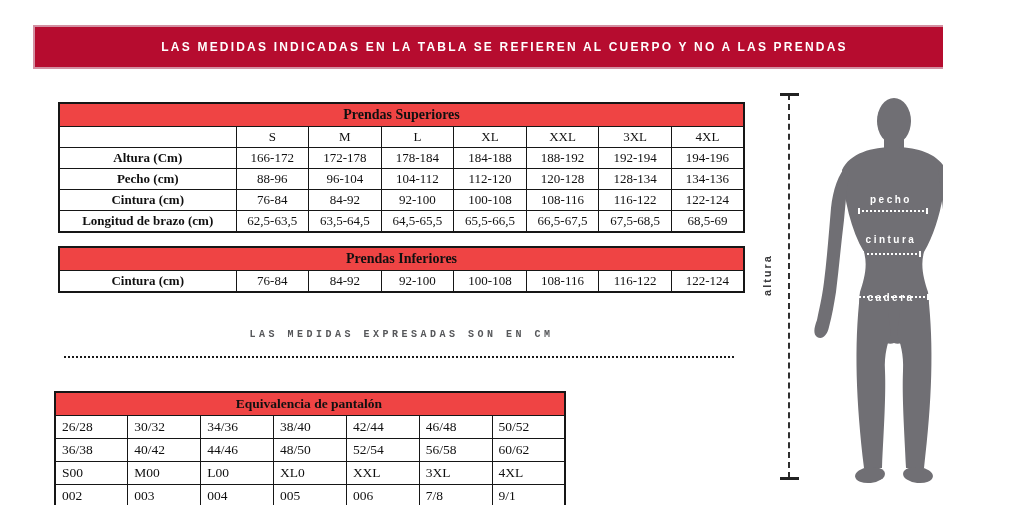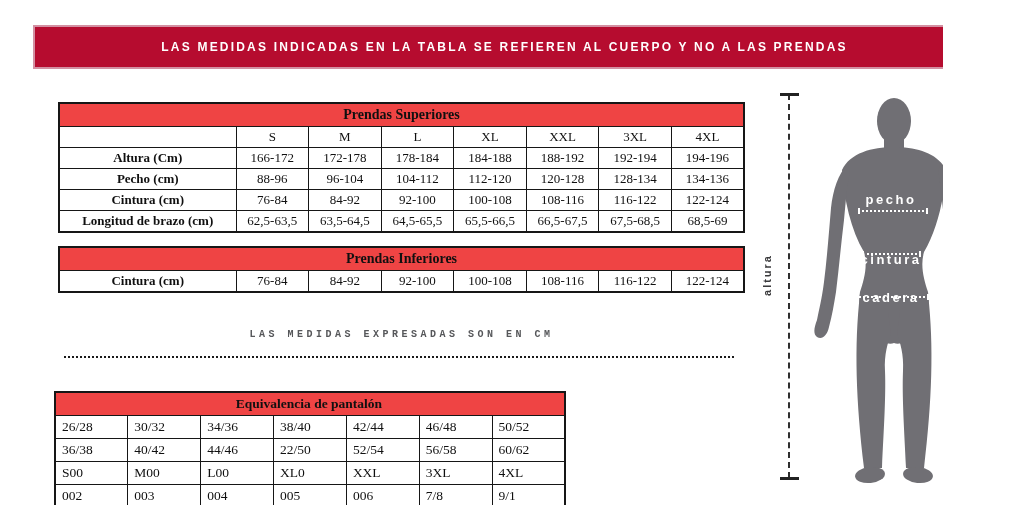--- a/index.html
+++ b/index.html
@@ -58,25 +58,25 @@
   .cap.bottom { top:392px; }
   .altura-label {
     position:absolute; left:-13px; top:183px; width:60px; height:14px;
     transform:rotate(-90deg); transform-origin:center;
     font-family:"Liberation Sans", sans-serif; font-size:11px; font-weight:700;
     letter-spacing:2px; color:#3a3a3c; text-align:center; line-height:14px;
   }
   .body-svg { position:absolute; left:60px; top:11px; }
   .measure-label {
     position:absolute; width:110px; text-align:center; color:#ffffff;
-    font-family:"Liberation Sans", sans-serif; font-size:13px; font-weight:700;
+    font-family:"Liberation Sans", sans-serif; font-size:10px; font-weight:700;
     letter-spacing:2.5px; line-height:13px;
   }
   .ml-pecho   { left:86px; top:108px; }
-  .ml-cintura { left:86px; top:168px; }
+  .ml-cintura { left:86px; top:148px; }
   .ml-cadera  { left:86px; top:206px; }
   .measure-line { position:absolute; height:6px; }
   .measure-line .dots { position:absolute; left:0; right:0; top:2px; border-top:2px dotted #ffffff; }
   .measure-line .tick { position:absolute; top:0; width:2px; height:6px; background:#ffffff; }
   .measure-line .tick.l { left:0; }
   .measure-line .tick.r { right:0; }
   .line-pecho   { left:108px; top:123px; width:70px; }
   .line-cintura { left:112px; top:166px; width:59px; }
   .line-cadera  { left:105px; top:209px; width:74px; }
 </style>
@@ -200,21 +200,21 @@
           <td>34/36</td>
           <td>38/40</td>
           <td>42/44</td>
           <td>46/48</td>
           <td>50/52</td>
         </tr>
         <tr>
           <td>36/38</td>
           <td>40/42</td>
           <td>44/46</td>
-          <td>22/50</td>
+          <td>48/50</td>
           <td>52/54</td>
           <td>56/58</td>
           <td>60/62</td>
         </tr>
         <tr>
           <td>S00</td>
           <td>M00</td>
           <td>L00</td>
           <td>XL0</td>
           <td>XXL</td>

